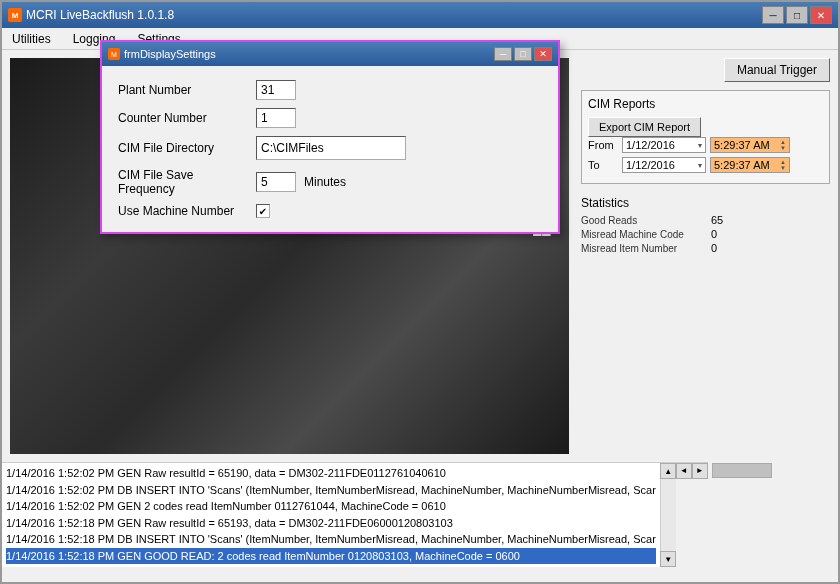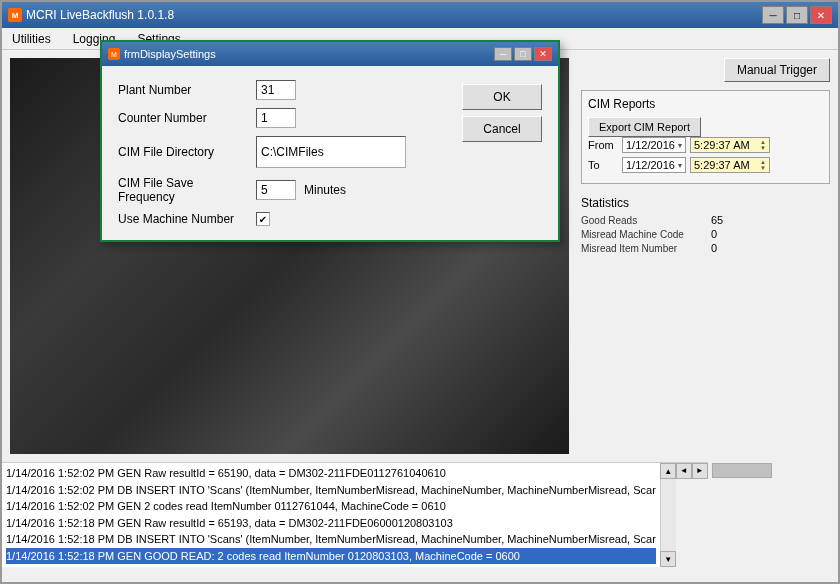--- a/index.html
+++ b/index.html
@@ -199,41 +199,41 @@
       margin-bottom: 4px;
       font-size: 11px;
     }
 
     .date-label {
       width: 30px;
       font-size: 11px;
     }
 
     .date-input {
-      width: 64px;
+      width: 84px;
       border: 1px solid #999;
       padding: 1px 3px;
       font-size: 11px;
       background: white;
       display: flex;
       align-items: center;
       justify-content: space-between;
     }
 
     .date-dropdown-arrow {
       font-size: 8px;
       color: #555;
     }
 
     .time-input {
       width: 80px;
       border: 1px solid #999;
       padding: 1px 3px;
       font-size: 11px;
-      background: #fef9c3;
+      background: #fdba74;
       display: flex;
       align-items: center;
       justify-content: space-between;
     }
 
     .spin-arrows {
       display: flex;
       flex-direction: column;
       font-size: 6px;
       line-height: 1;
@@ -402,21 +402,21 @@
       bottom: 0;
       z-index: 100;
     }
 
     .modal-dialog {
       position: absolute;
       top: 40px;
       left: 100px;
       width: 460px;
       background: #f0f0f0;
-      border: 2px solid #15803d;
+      border: 2px solid #d946ef;
       box-shadow: 4px 4px 8px rgba(0,0,0,0.3);
     }
 
     .modal-title-bar {
       background: linear-gradient(to bottom, #4a7db5, #2a5a9a);
       color: white;
       padding: 4px 6px;
       display: flex;
       align-items: center;
       justify-content: space-between;
@@ -484,21 +484,21 @@
     }
 
     .form-label {
       width: 130px;
       font-size: 12px;
       color: #000;
     }
 
     .form-input {
       width: 150px;
-      height: 32px;
+      height: 24px;
       border: 1px inset #aaa;
       background: white;
       padding: 1px 4px;
       font-size: 12px;
     }
 
     .form-input-small {
       width: 40px;
       height: 20px;
       border: 1px inset #aaa;
@@ -735,21 +735,17 @@
 
           <div class="form-row">
             <span class="form-label">Use Machine Number</span>
             <div class="checkbox-input">
               <span>✔</span>
             </div>
           </div>
 
         </div>
 
-        <div class="modal-buttons">
-          <button class="dialog-btn">OK</button>
-          <button class="dialog-btn">Cancel</button>
-        </div>
       </div>
     </div>
   </div>
 
 </div>
 
 </body></html>

